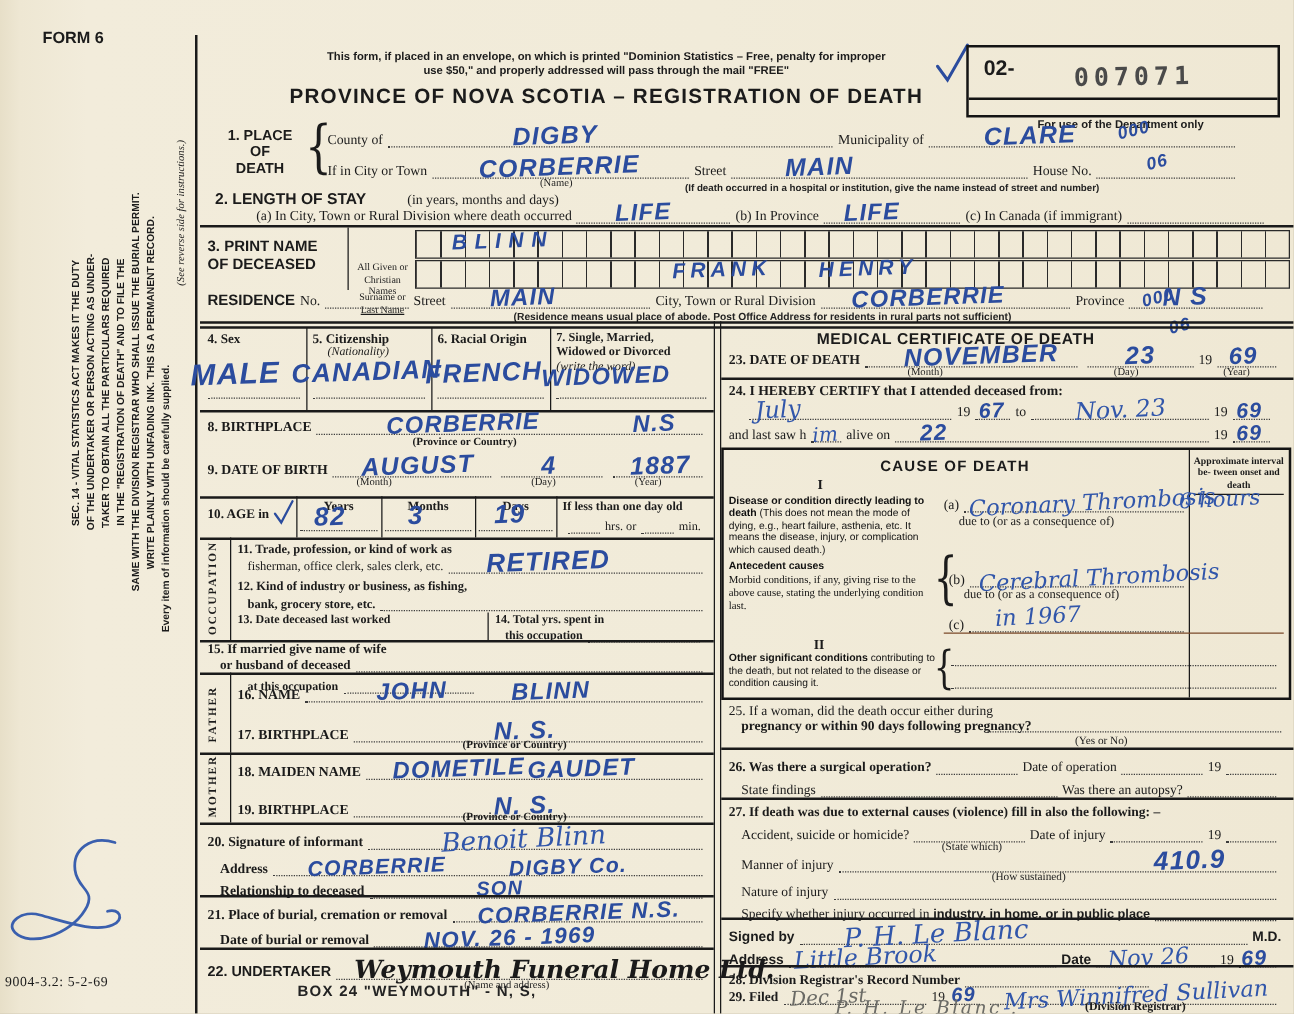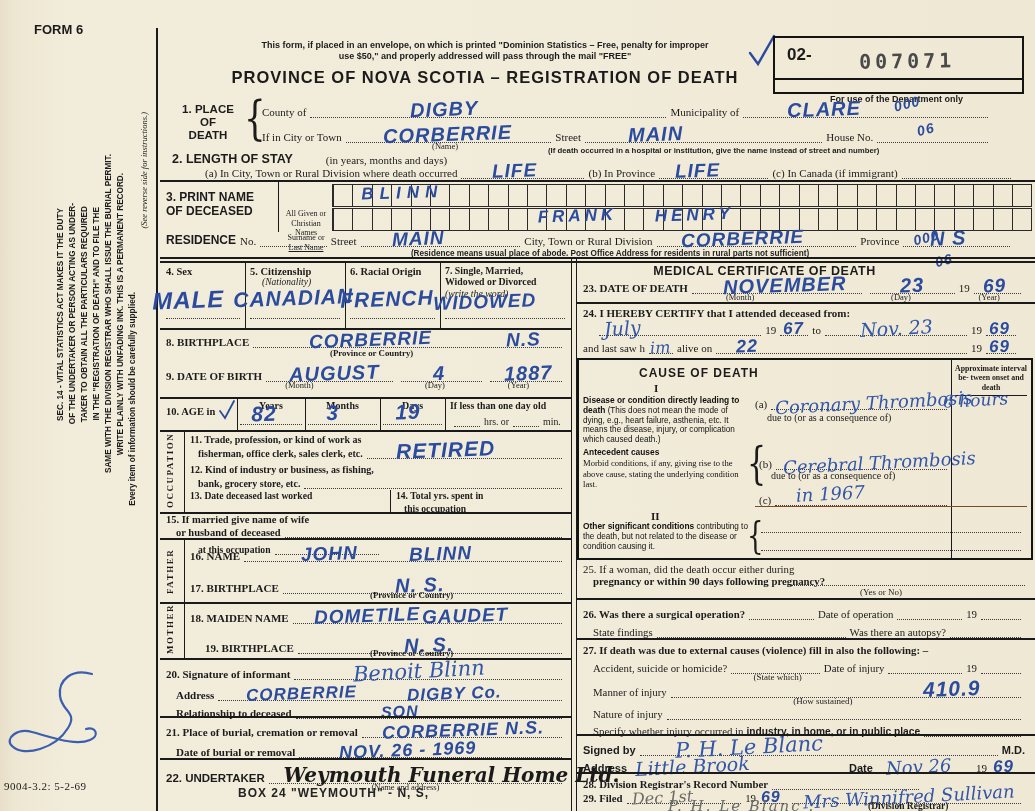--- a/index.html
+++ b/index.html
@@ -235,21 +235,21 @@
     <span class="lbl">hrs. or</span>
     <span class="fs" style="width:26px;"></span>
     <span class="lbl">min.</span>
   </div>
   <div class="hl" style="left:160px;top:430px;width:411px;"></div>
 
   <div class="vstrip" style="left:165px;top:436px;height:72px;">OCCUPATION</div>
   <div class="vl" style="left:184px;top:430px;height:82px;"></div>
   <div class="abs" style="left:190px;top:434px;font-size:10px;font-weight:bold;">11. Trade, profession, or kind of work as</div>
   <div class="line" style="left:198px;top:445px;width:368px;font-size:10px;">
-    <span class="lbl" style="font-weight:bold;">fisherman, office clerk, sales clerk, etc.</span>
+    <span class="lbl" style="font-weight:normal;">fisherman, office clerk, sales clerk, etc.</span>
     <span class="f">
       <i class="hw" style="left:15%;font-size:21px;">RETIRED</i>
     </span>
   </div>
   <div class="abs" style="left:190px;top:464px;font-size:10px;font-weight:bold;text-align:right;">12. Kind of industry or business, as fishing,</div>
   <div class="line" style="left:198px;top:475px;width:368px;font-size:10px;">
     <span class="lbl" style="font-weight:bold;">bank, grocery store, etc.</span>
     <span class="f"></span>
   </div>
   <div class="vl" style="left:390px;top:490px;height:22px;"></div>
@@ -293,21 +293,21 @@
   <div class="vstrip" style="left:165px;top:608px;height:46px;">MOTHER</div>
   <div class="vl" style="left:184px;top:602px;height:56px;"></div>
   <div class="line" style="left:190px;top:610px;width:376px;">
     <span class="lbl" style="font-weight:bold;">18. MAIDEN NAME</span>
     <span class="f">
       <i class="hw" style="left:8%;font-size:19px;">DOMETILE</i>
       <i class="hw" style="left:48%;font-size:19px;">GAUDET</i>
     </span>
   </div>
   <div class="line" style="left:190px;top:640px;width:376px;">
-    <span class="lbl" style="font-weight:bold;margin-left:15px;">19. BIRTHPLACE</span>
+    <span class="lbl" style="font-weight:bold;">19. BIRTHPLACE</span>
     <span class="f">
       <i class="hw" style="left:40%;font-size:20px;">N. S.</i>
     </span>
   </div>
   <div class="abs" style="left:370px;top:648px;font-size:8.8px;font-weight:bold;">(Province or Country)</div>
   <div class="hl" style="left:160px;top:658px;width:411px;"></div>
 
   <div class="line" style="left:166px;top:666px;width:400px;">
     <span class="lbl" style="font-weight:bold;">20. Signature of informant</span>
     <span class="f">
@@ -401,21 +401,21 @@
     </span>
     <span class="lbl">19</span>
     <span class="fs" style="width:30px;">
       <i class="hw" style="left:10%;font-size:17px;">69</i>
     </span>
   </div>
 
   <div class="abs" style="left:577px;top:358px;width:452px;height:198px;border:2px solid #141414;">
     <div class="abs" style="left:372px;top:0;width:1.4px;height:100%;background:#1a1a1a;"></div>
     <div class="abs" style="left:376px;top:4px;width:72px;text-align:center;font-size:7.8px;font-weight:bold;line-height:1.2;border-bottom:1.2px solid #1a1a1a;padding-bottom:3px;">Approximate interval be- tween onset and death</div>
-    <div class="abs h" style="left:60px;top:6px;width:250px;text-align:left;font-size:12px;letter-spacing:1px;">CAUSE OF DEATH</div>
+    <div class="abs h" style="left:60px;top:6px;width:250px;text-align:center;font-size:12px;letter-spacing:1px;">CAUSE OF DEATH</div>
     <div class="abs" style="left:75px;top:22px;font-size:11px;font-weight:bold;">I</div>
     <p class="desc abs" style="left:4px;top:36px;width:168px;">
       <b>Disease or condition directly leading to death</b>
       <span>(This does not mean the mode of dying, e.g., heart failure, asthenia, etc. It means the disease, injury, or complication which caused death.)</span>
     </p>
     <div class="line" style="left:176px;top:36px;width:196px;">
       <span class="lbl">(a)</span>
       <span class="f">
         <i class="cur" style="left:2%;font-size:18px;">Coronary Thrombosis</i>
       </span>

